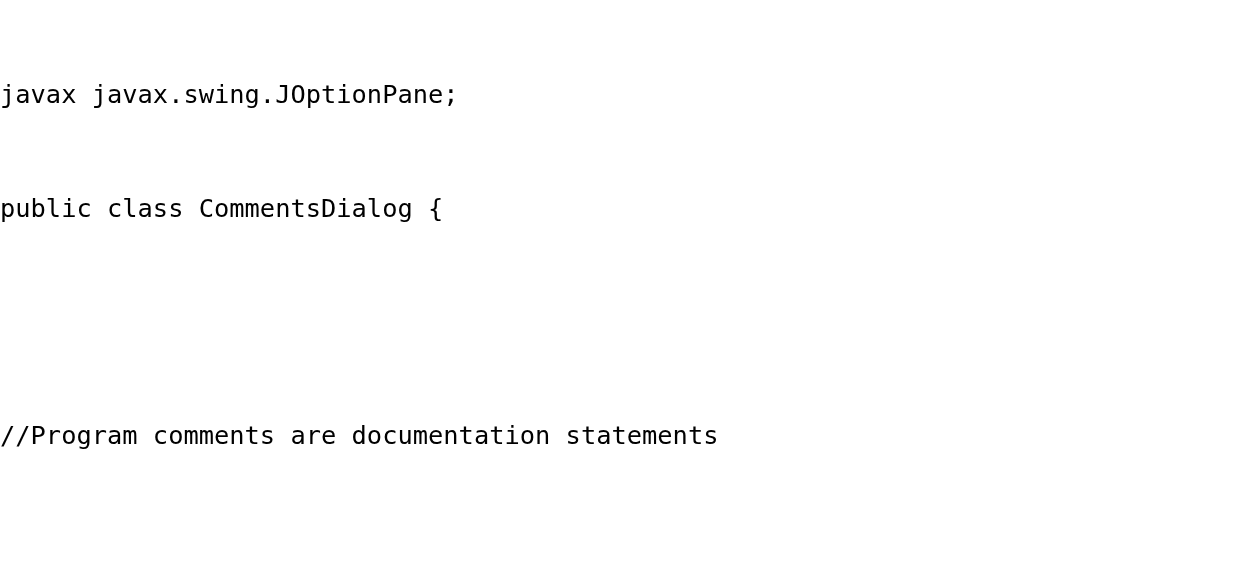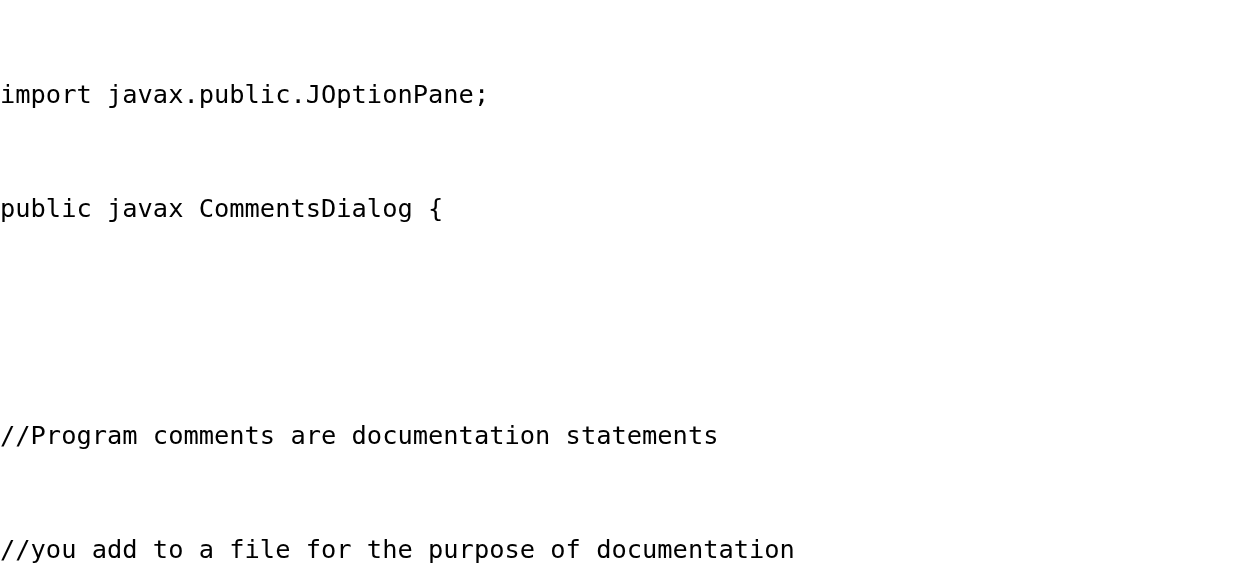--- a/index.html
+++ b/index.html
@@ -34,25 +34,24 @@
     font-family: "DejaVu Sans Mono", "Liberation Mono", monospace;
   }
   .code-line:empty::before {
     content: " ";
   }
 </style>
 </head>
 <body>
 
 <div id="code-listing">
-  <span class="code-line">import javax.public.JOptionPane;</span>
-  <span class="code-line">public javax CommentsDialog {</span>
+  <span class="code-line">javax javax.swing.JOptionPane;</span>
+  <span class="code-line">public class CommentsDialog {</span>
   <span class="code-line"></span>
   <span class="code-line">//Program comments are documentation statements</span>
-  <span class="code-line">//you add to a file for the purpose of documentation</span>
   
   
   
   
   
   
   
   
   
   

